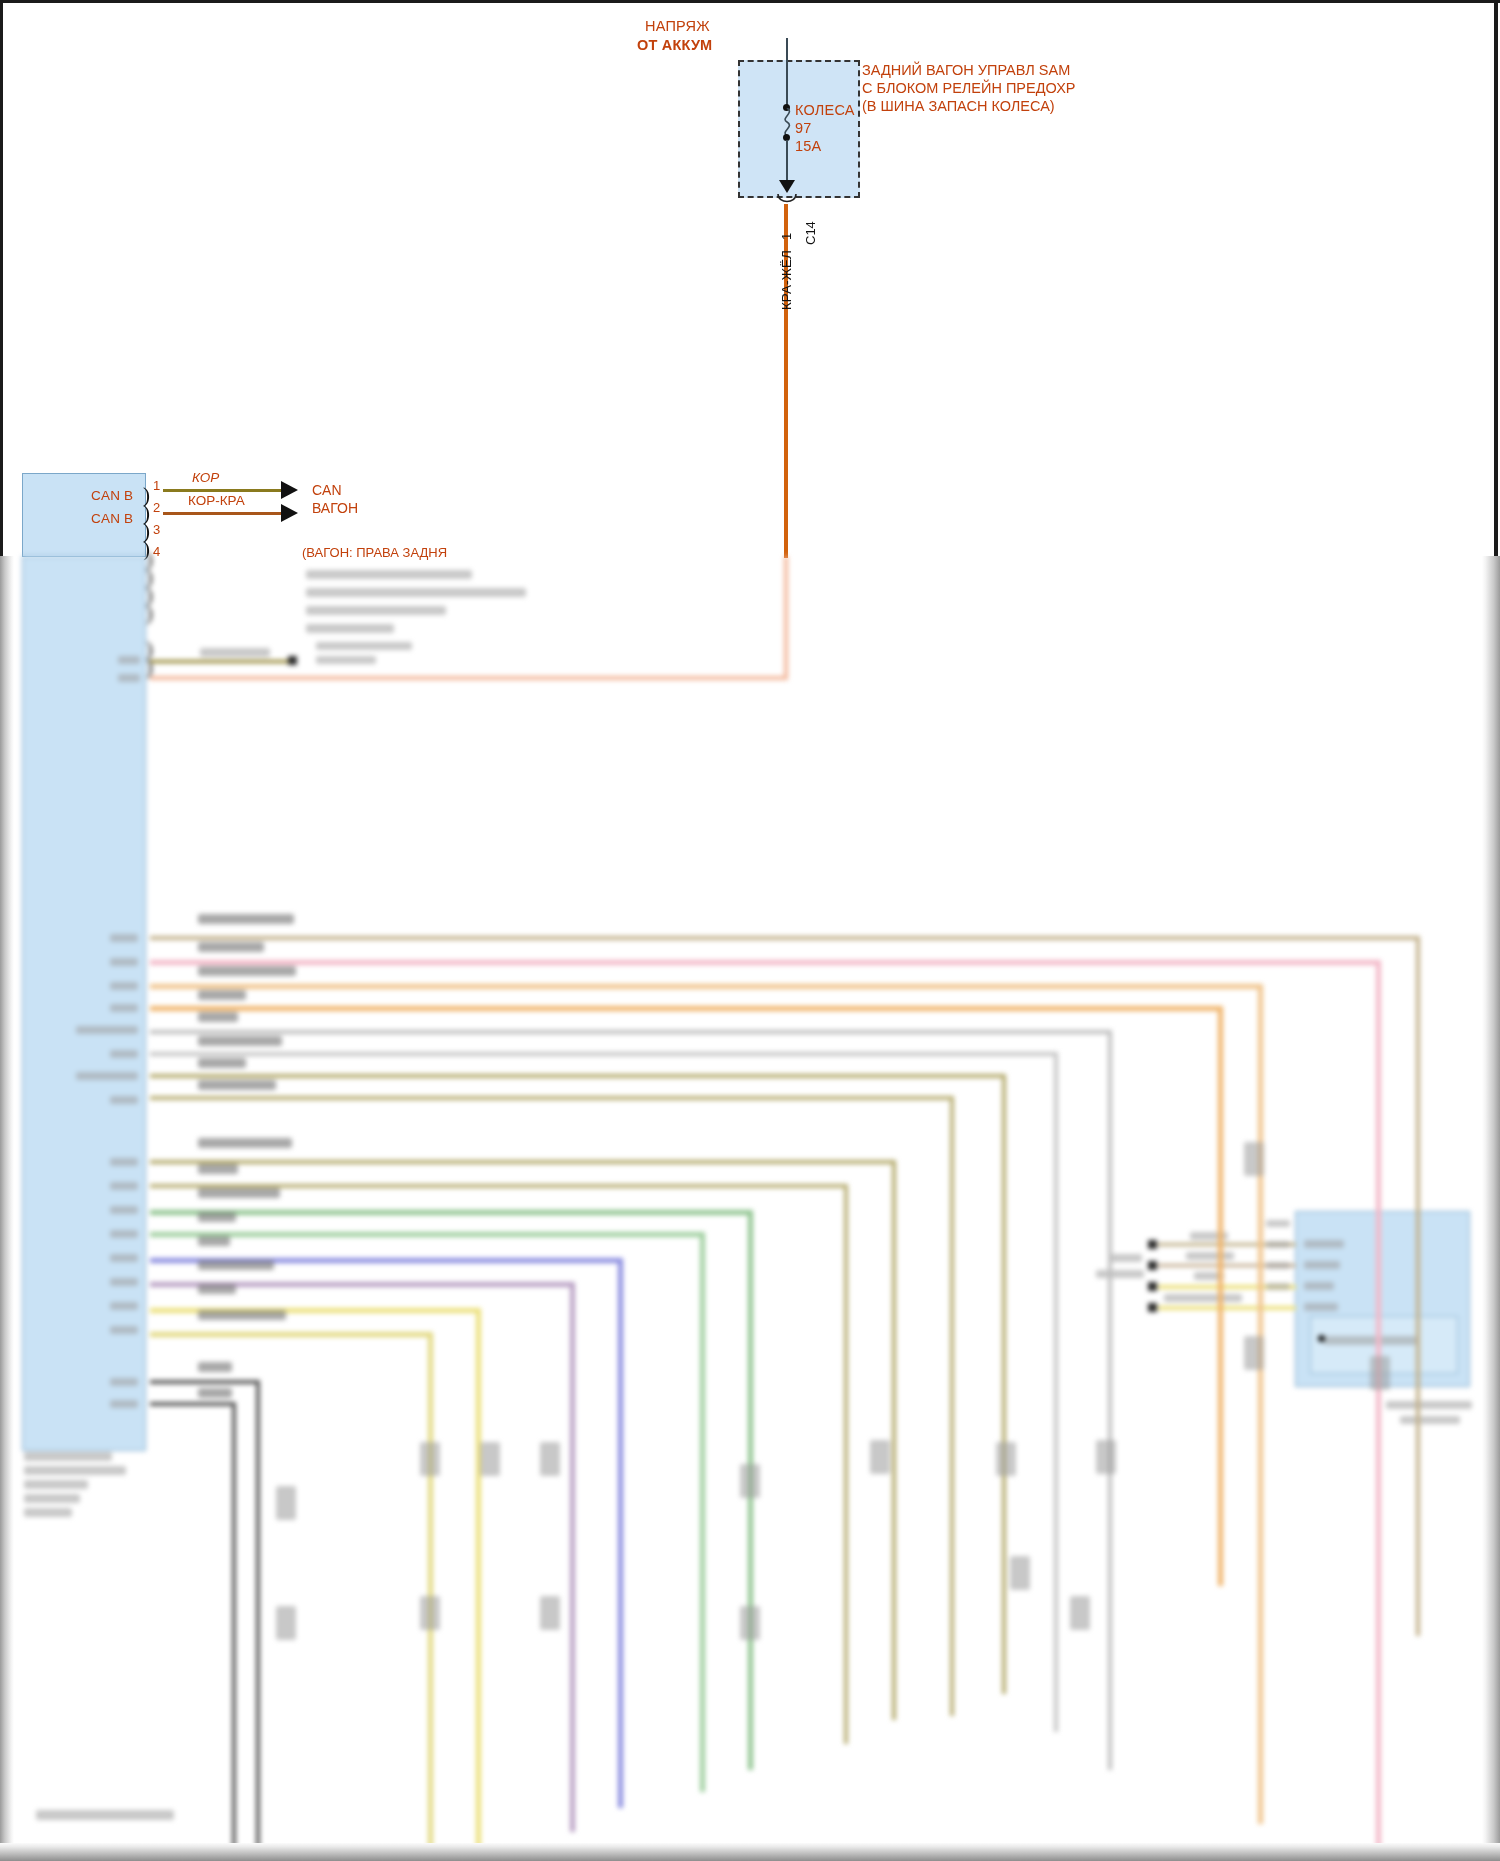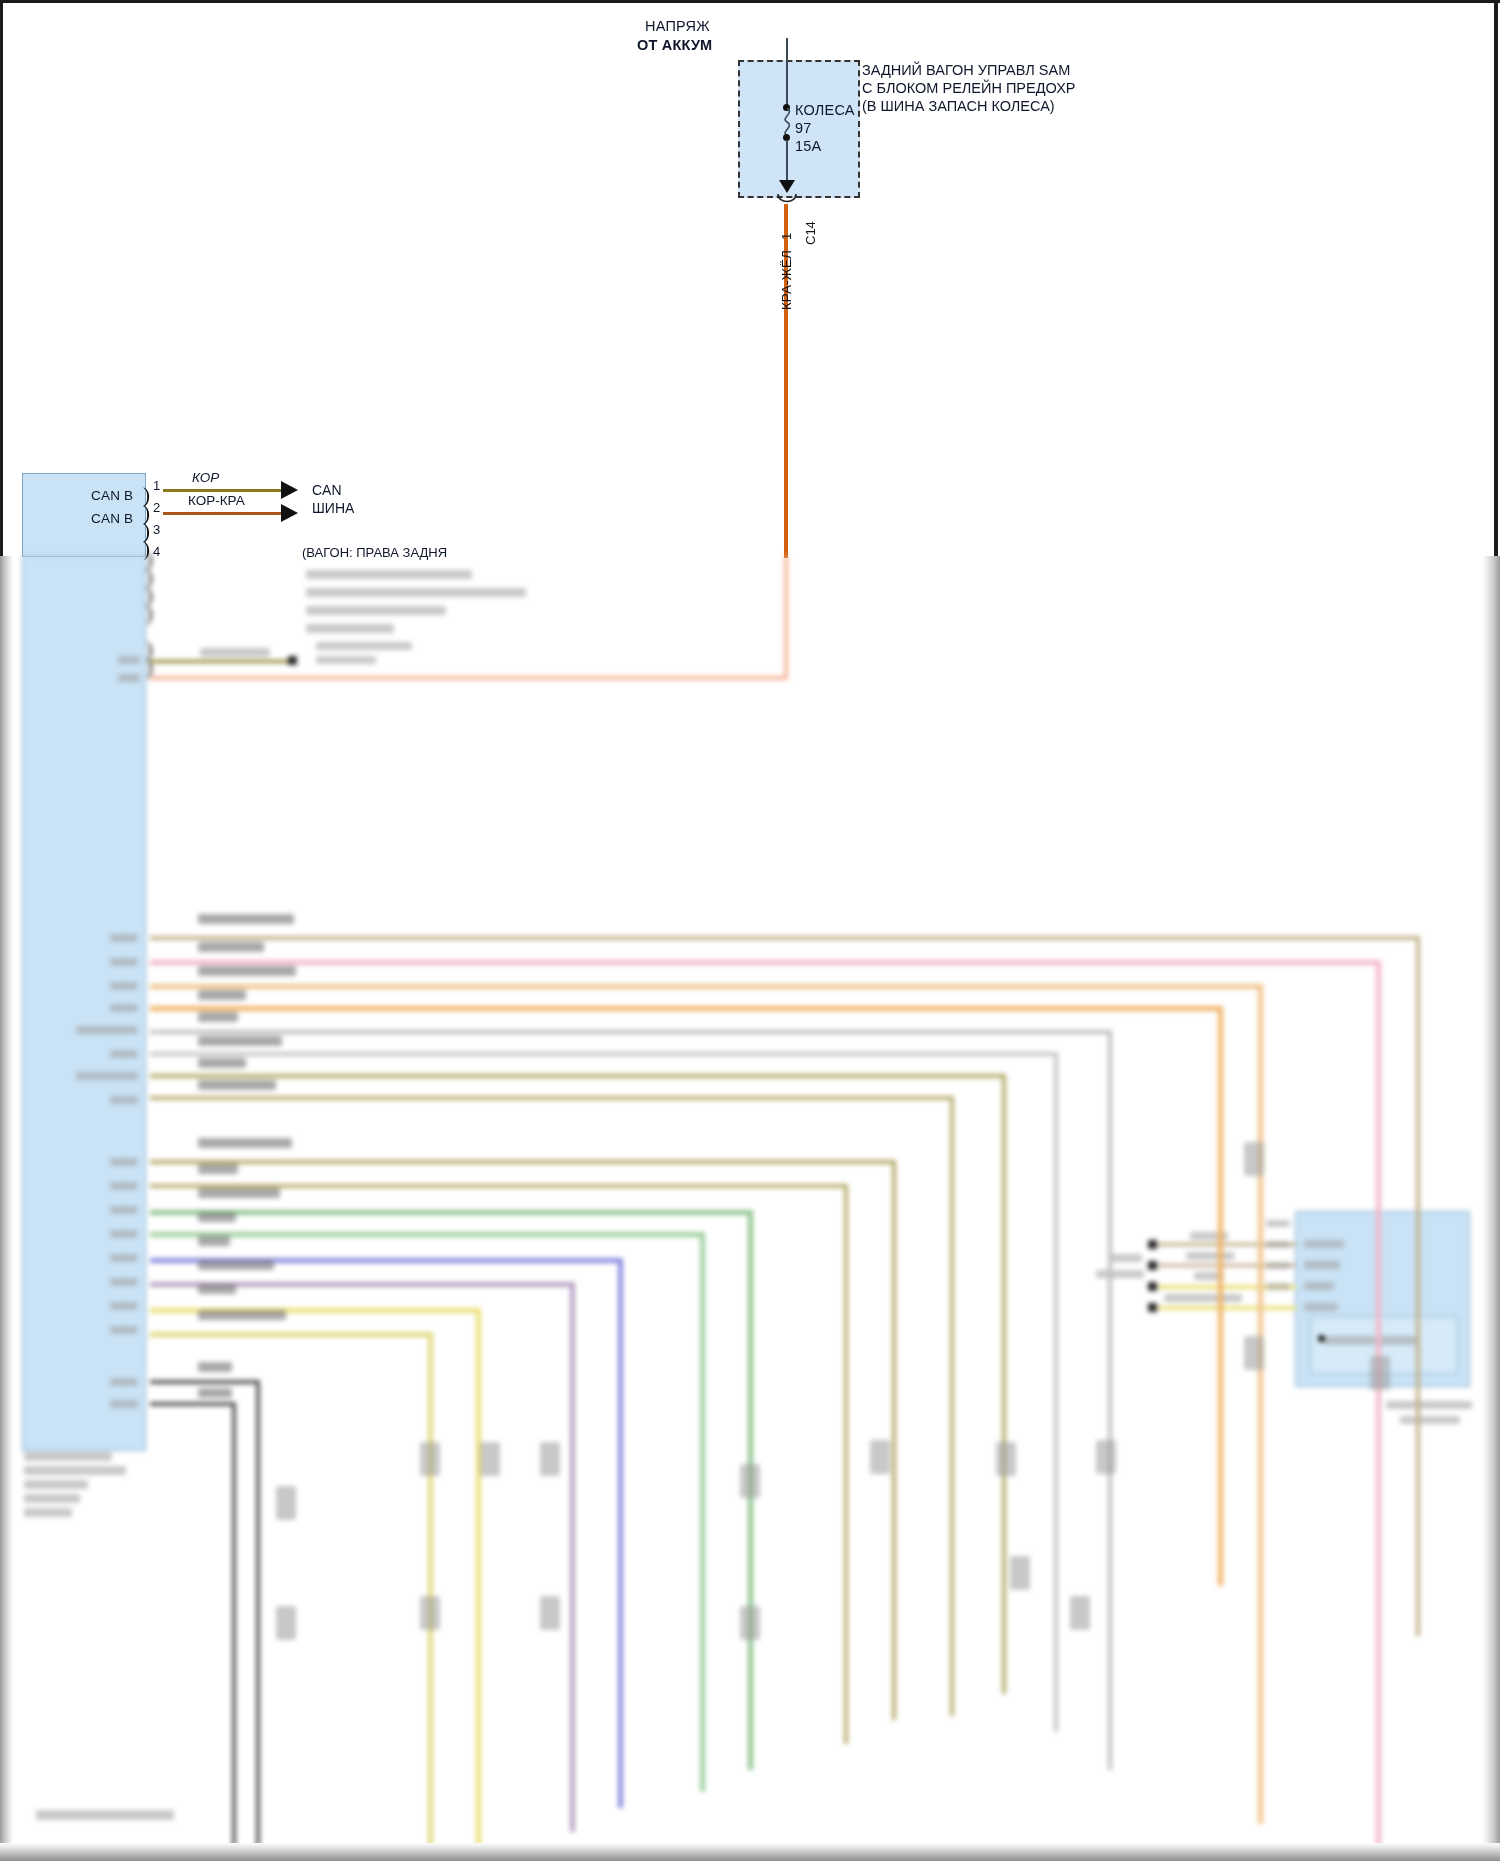--- a/index.html
+++ b/index.html
@@ -26,21 +26,21 @@
 
   
   .blur-layer{position:absolute;left:0;top:556px;width:1500px;height:1305px;
       filter:blur(2.4px);}
 
   
   .module{position:absolute;background:#c9e2f5;border:1px solid #7ba7c9;box-sizing:border-box;}
   .module-light{position:absolute;background:#d6eaf8;border:1px solid #8fb6d2;box-sizing:border-box;}
   .dashbox{position:absolute;background:#cfe4f6;border:2px dashed #333;box-sizing:border-box;}
   .wire{position:absolute;}
-  .lbl{position:absolute;white-space:nowrap;color:#0f172a;}
+  .lbl{position:absolute;white-space:nowrap;color:#c2410c;}
   .lbl-v{position:absolute;white-space:nowrap;color:#111;transform-origin:0 0;}
   .dot{position:absolute;width:7px;height:7px;border-radius:50%;background:#111;}
   .sqdot{position:absolute;width:9px;height:9px;background:#2a2a2a;}
   .blob{position:absolute;background:#9a9a9a;border-radius:2px;opacity:.55;}
   .blob-d{position:absolute;background:#6e6e6e;border-radius:2px;opacity:.6;}
 
   
   .hdr{font-size:14.5px;letter-spacing:.2px;}
   .hdr-b{font-size:14.5px;}
 
@@ -113,21 +113,21 @@
 
   <div class="wire" style="left:163px;top:489px;width:118px;height:3px;background:#8a7a1e;"></div>
   <div class="arrow" style="left:281px;top:481px;"></div>
   <div class="lbl" style="left:192px;top:470px;font-size:13.5px;font-style:italic;">КОР</div>
 
   <div class="wire" style="left:163px;top:512px;width:118px;height:3px;background:#a8561a;"></div>
   <div class="arrow" style="left:281px;top:504px;"></div>
   <div class="lbl" style="left:188px;top:493px;font-size:13.5px;">КОР-КРА</div>
 
   <div class="lbl" style="left:312px;top:482px;font-size:14px;">CAN</div>
-  <div class="lbl" style="left:312px;top:500px;font-size:14px;">ШИНА</div>
+  <div class="lbl" style="left:312px;top:500px;font-size:14px;">ВАГОН</div>
 
   <div class="lbl" style="left:302px;top:545px;font-size:13px;">(ВАГОН: ПРАВА ЗАДНЯ</div>
 
   <div class="blur-layer">
 
     <div class="module" style="left:22px;top:0px;width:124px;height:895px;"></div>
 
     <div style="position:absolute;left:146px;top:0px;">
       <div class="pinb" style="left:0;top:-4px;">)</div>
       <div class="pinb" style="left:0;top:14px;">)</div>

